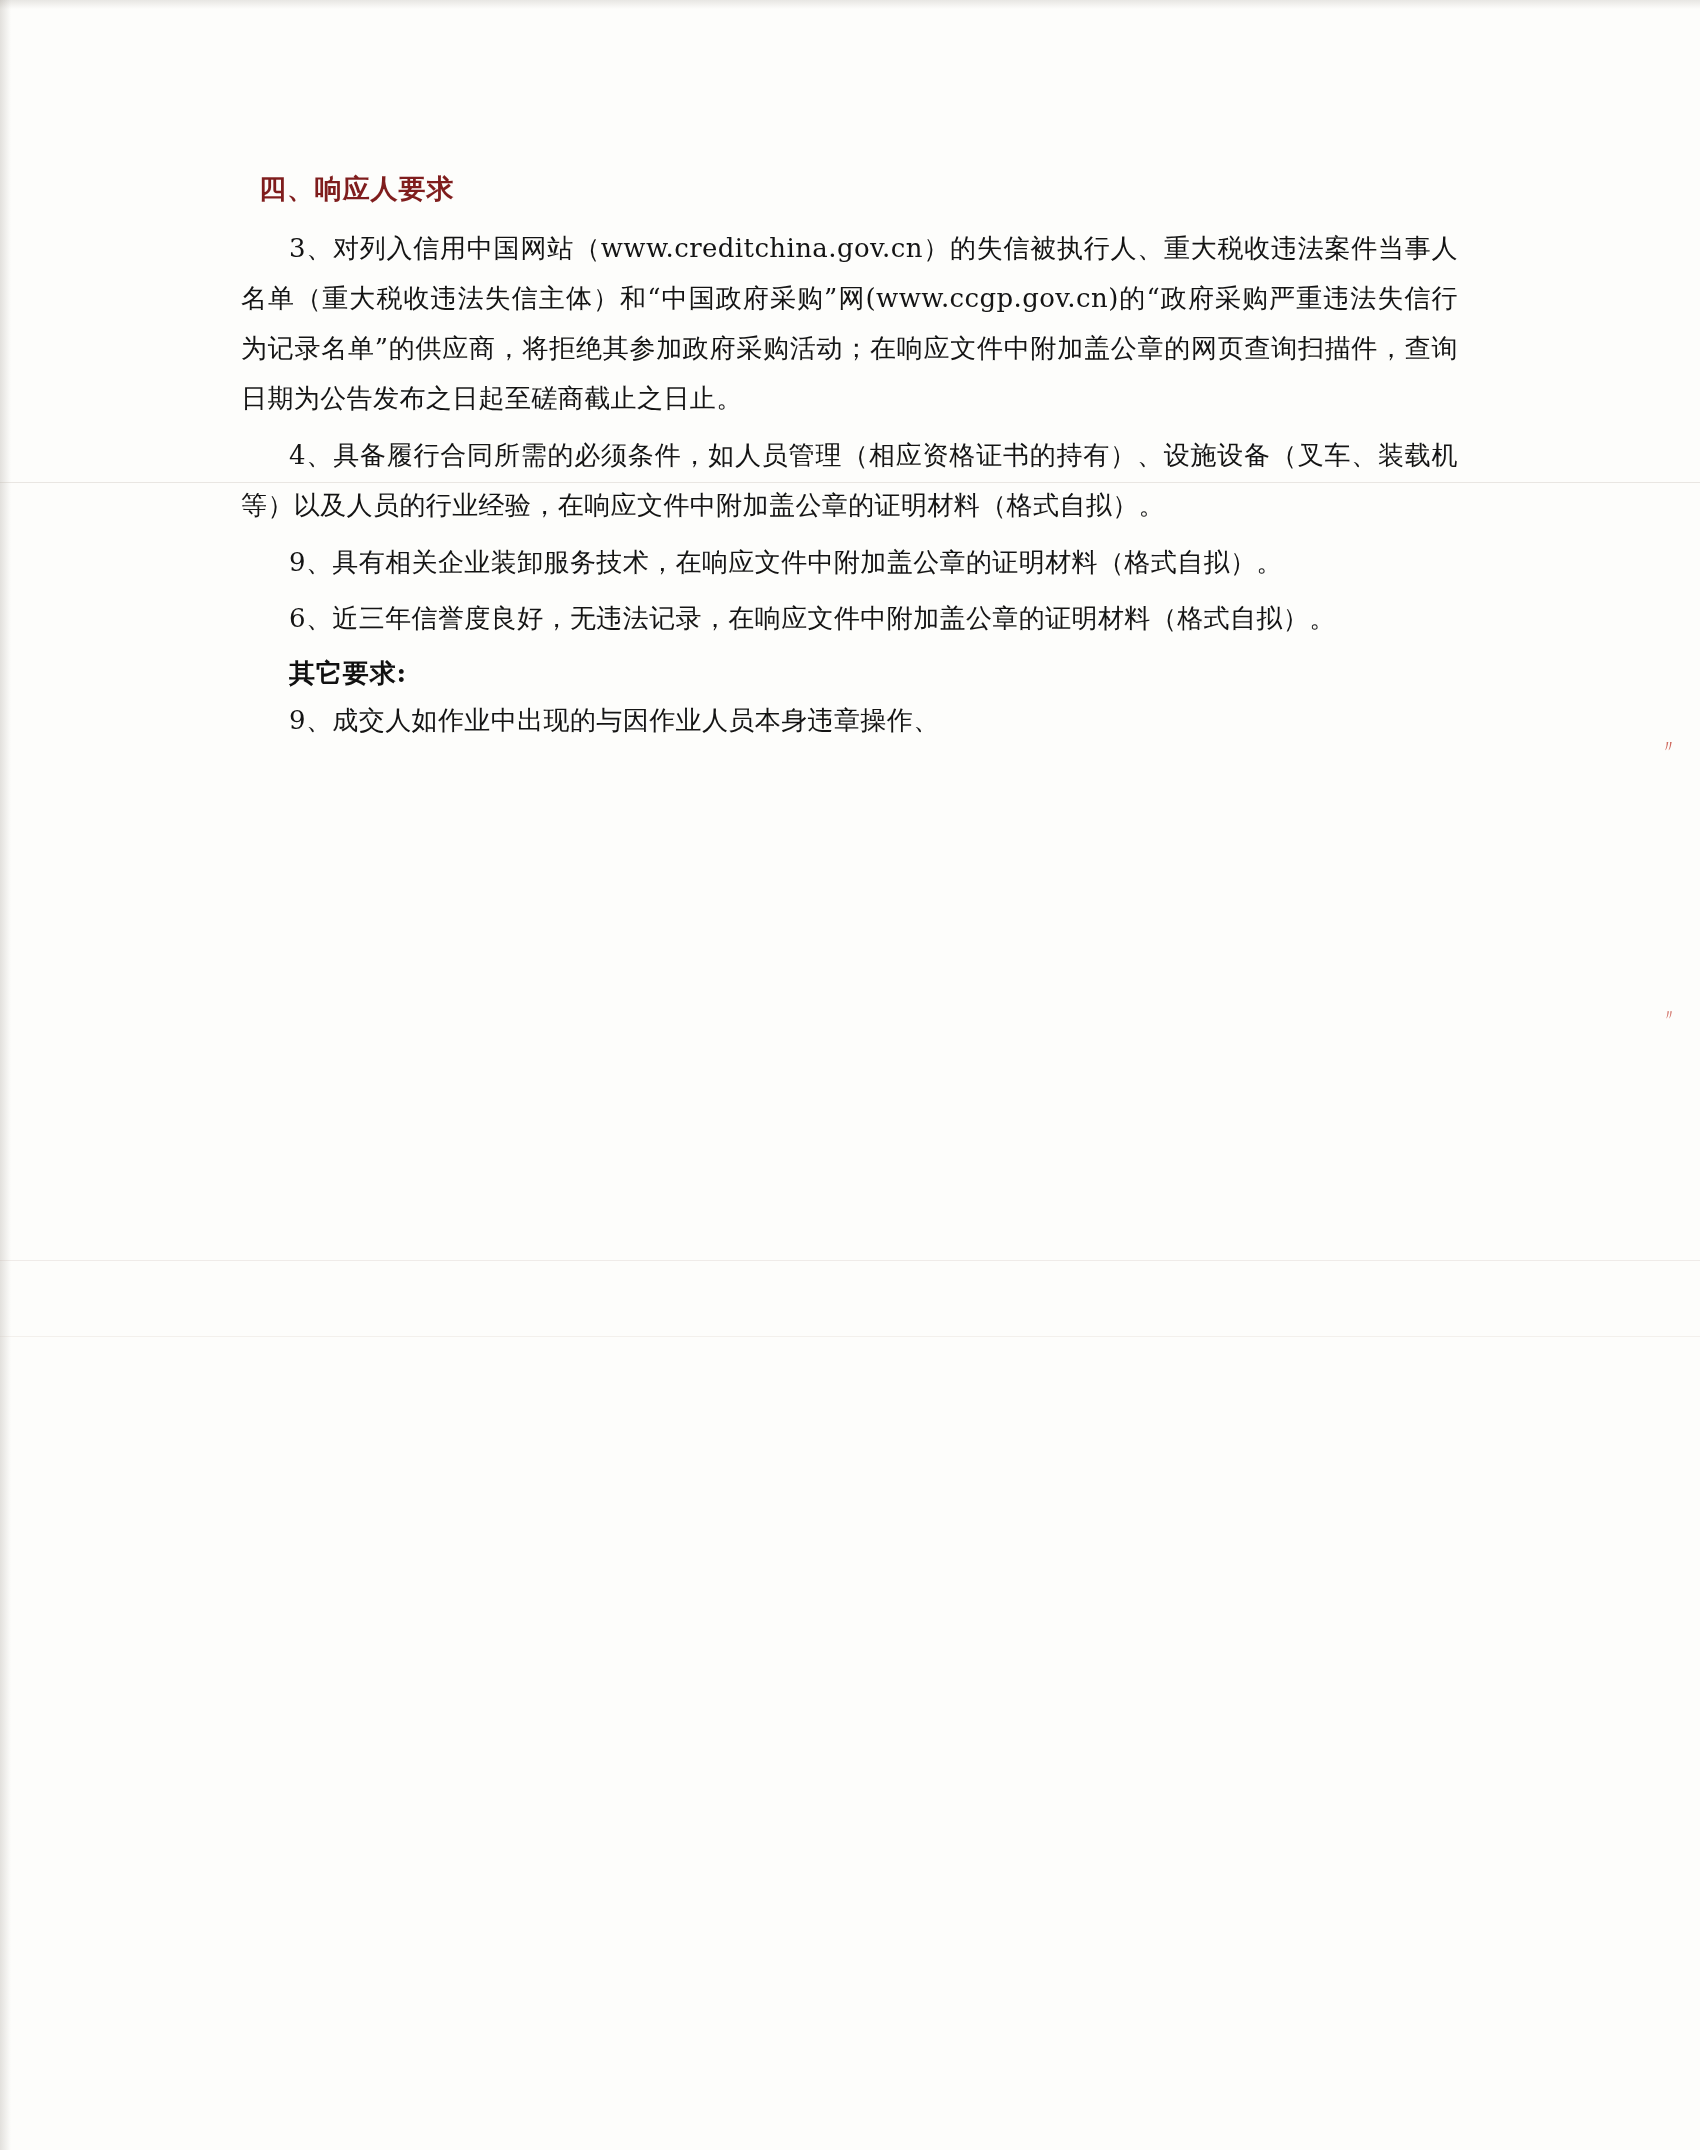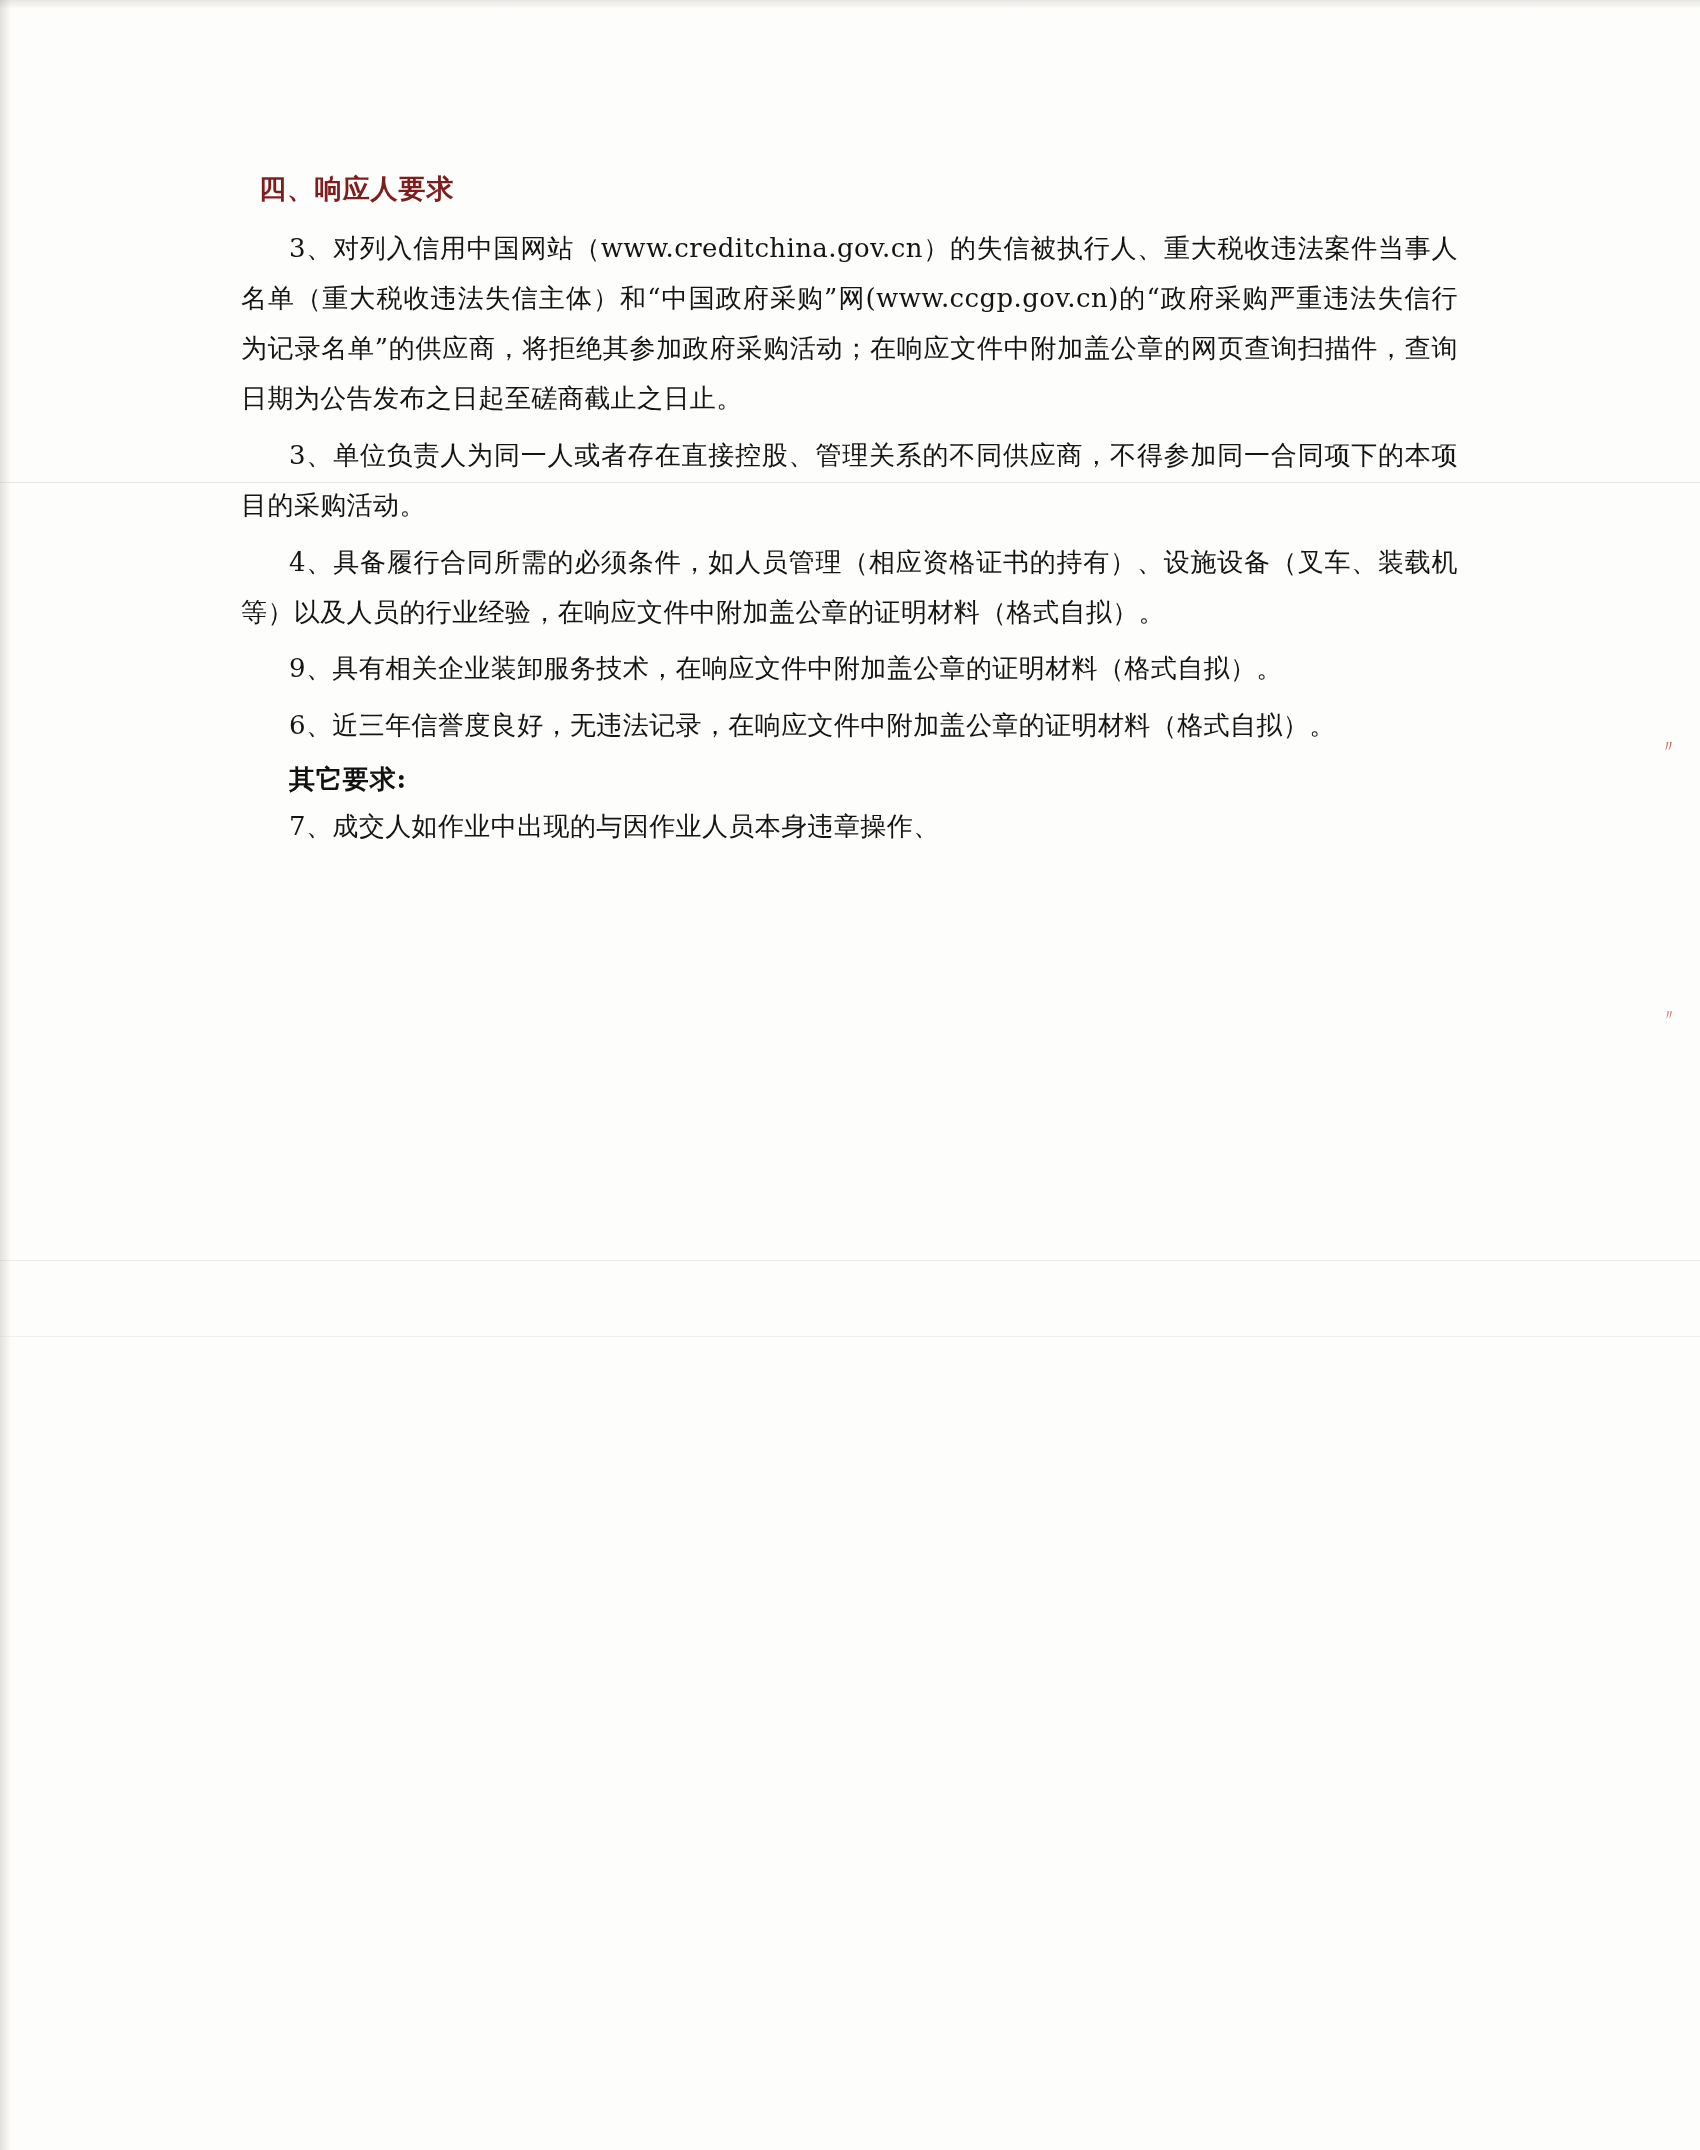--- a/index.html
+++ b/index.html
@@ -116,28 +116,27 @@
   <div class="red-mark red-mark-1">〃</div>
   <div class="red-mark red-mark-2">〃</div>
 
   <div id="content">
 
     <h2 class="heading">四、响应人要求</h2>
 
 
     <p class="para"><span class="indent"></span><span>3、对列入信用中国网站（www.creditchina.gov.cn）的失信被执行人、重大税收违法案件当事人名单（重大税收违法失信主体）和“中国政府采购”网(www.ccgp.gov.cn)的“政府采购严重违法失信行为记录名单”的供应商，将拒绝其参加政府采购活动；在响应文件中附加盖公章的网页查询扫描件，查询日期为公告发布之日起至磋商截止之日止。</span></p>
 
-    <p class="para"><span class="indent"></span><span>3、单位负责人为同一人或者存在直接控股、管理关系的不同供应商，不得参加同一合同项下的本项目的采购活动。</span></p>
 
     <p class="para"><span class="indent"></span><span>4、具备履行合同所需的必须条件，如人员管理（相应资格证书的持有）、设施设备（叉车、装载机等）以及人员的行业经验，在响应文件中附加盖公章的证明材料（格式自拟）。</span></p>
 
     <p class="para"><span class="indent"></span><span>9、具有相关企业装卸服务技术，在响应文件中附加盖公章的证明材料（格式自拟）。</span></p>
 
     <p class="para"><span class="indent"></span><span>6、近三年信誉度良好，无违法记录，在响应文件中附加盖公章的证明材料（格式自拟）。</span></p>
 
     <h3 class="subheading">其它要求:</h3>
 
-    <p class="para tight"><span class="indent"></span><span>7、成交人如作业中出现的与因作业人员本身违章操作、</span></p>
+    <p class="para tight"><span class="indent"></span><span>9、成交人如作业中出现的与因作业人员本身违章操作、</span></p>
 
   </div>
 
 </div>
 
 
 </body></html>

